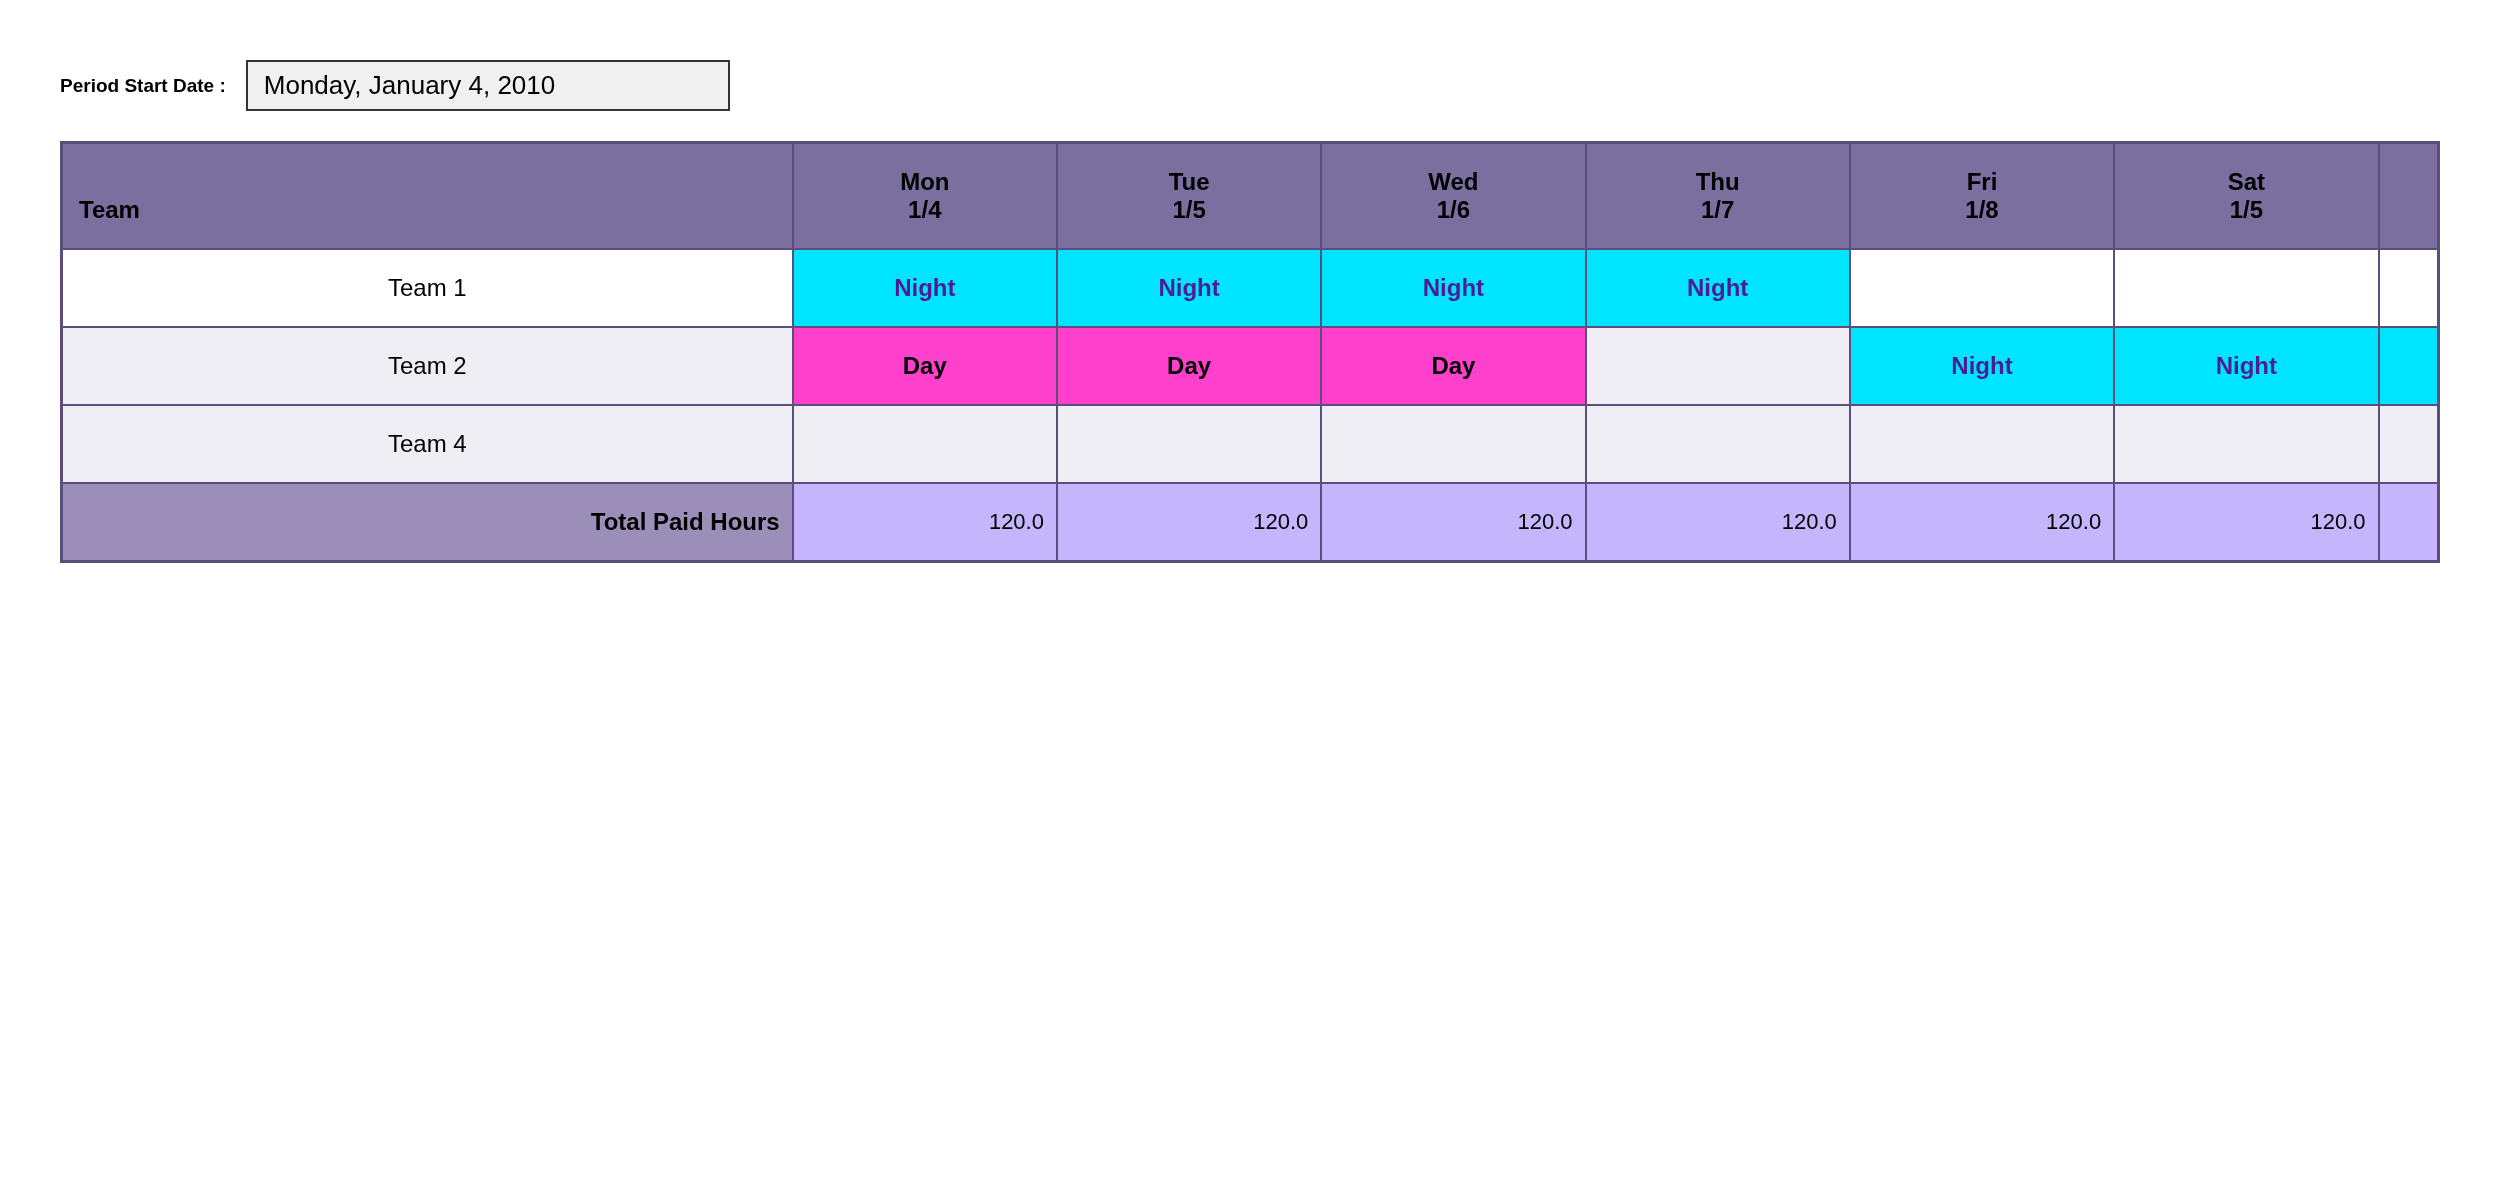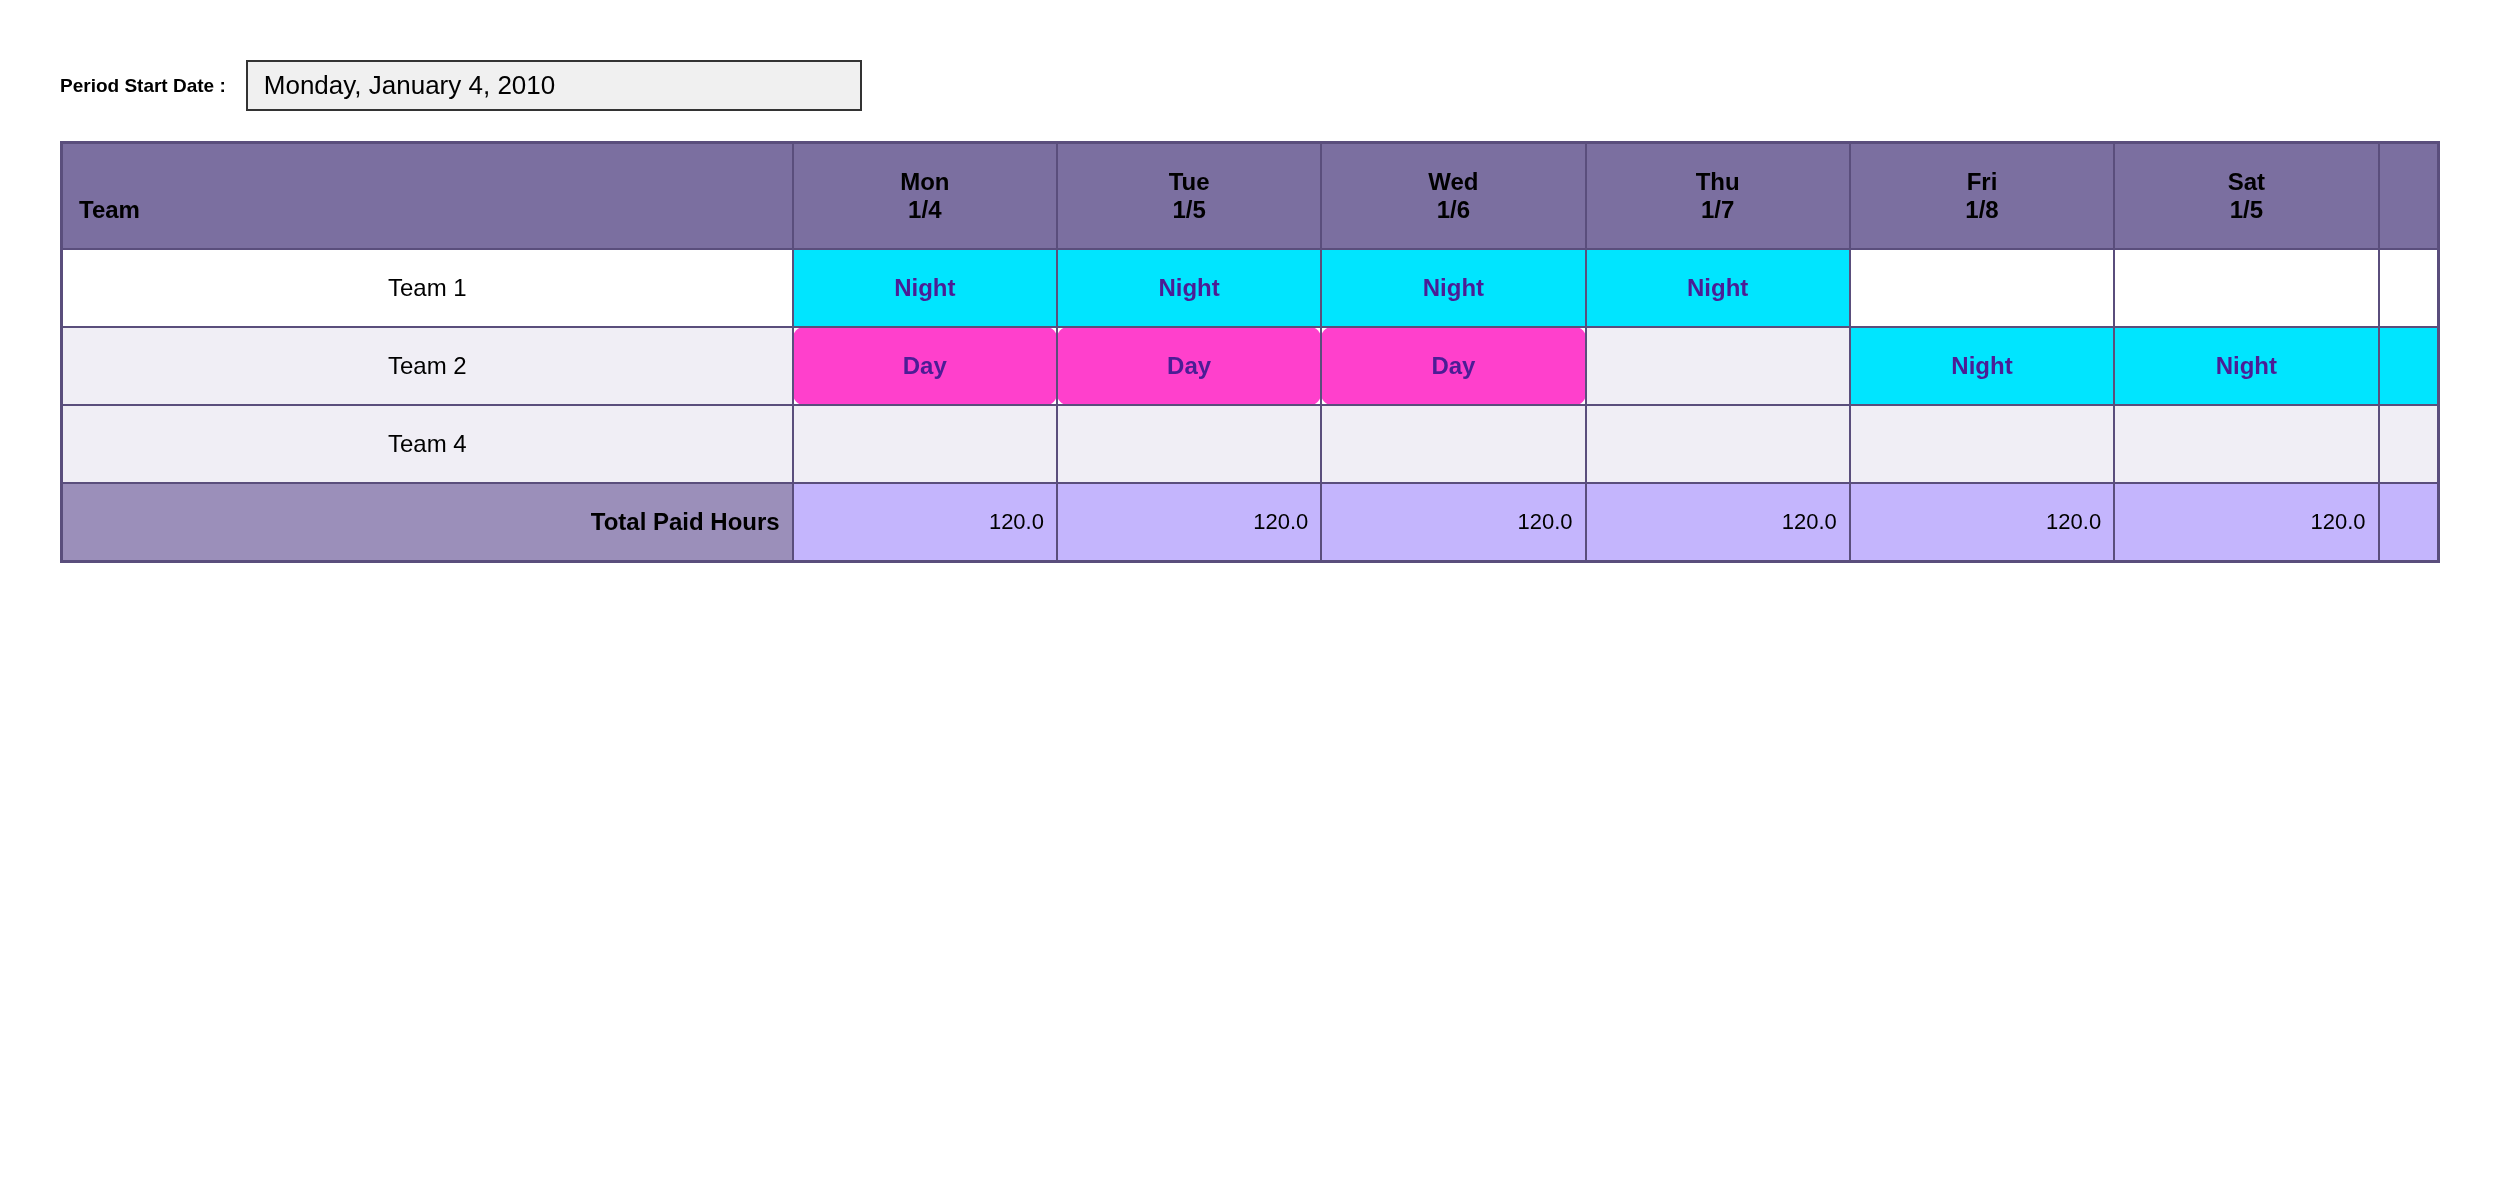--- a/index.html
+++ b/index.html
@@ -25,21 +25,21 @@
       font-weight: bold;
       margin-right: 20px;
       white-space: nowrap;
     }
 
     .period-start-input {
       font-size: 26px;
       padding: 8px 16px;
       border: 2px solid #333;
       background: #f0f0f0;
-      width: 616px;
+      width: 484px;
     }
 
     .schedule-table {
       width: 100%;
       border-collapse: collapse;
       border: 3px solid #5a4e7c;
     }
 
     .schedule-table th,
     .schedule-table td {
@@ -81,23 +81,22 @@
     }
 
     .cell-night {
       background: #00e5ff;
       color: #4c1d95;
       font-weight: bold;
     }
 
     .cell-day {
       background: #ff40cc;
-      color: #4c1d95;
-      font-weight: bold;
-      border-radius: 11px;
+      color: #000000;
+      font-weight: bold;
     }
 
     .footer-row td {
       background-color: #c4b5fd;
       text-align: right;
       padding-right: 12px;
       font-size: 22px;
     }
 
     .footer-row td.footer-label {

